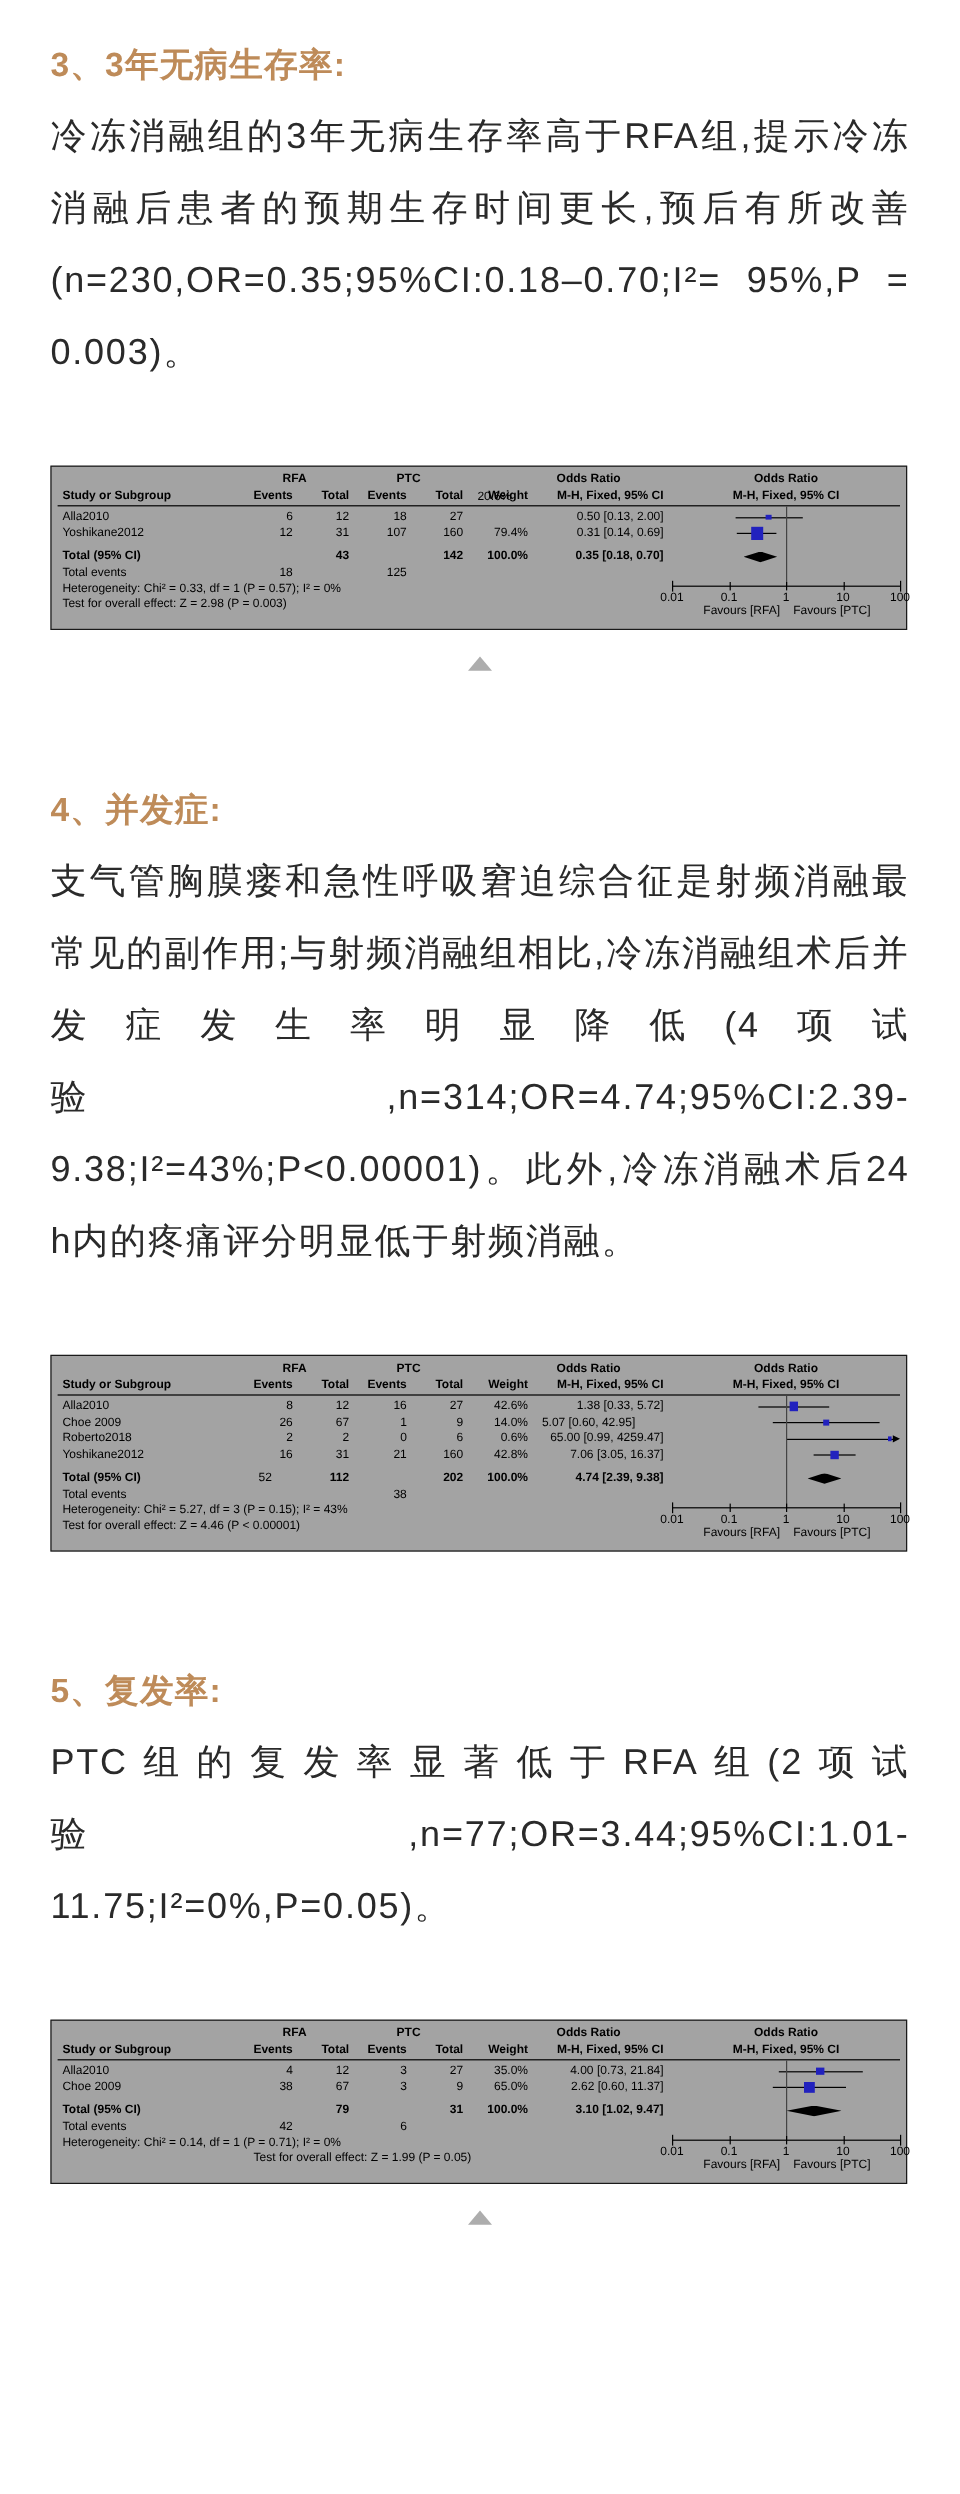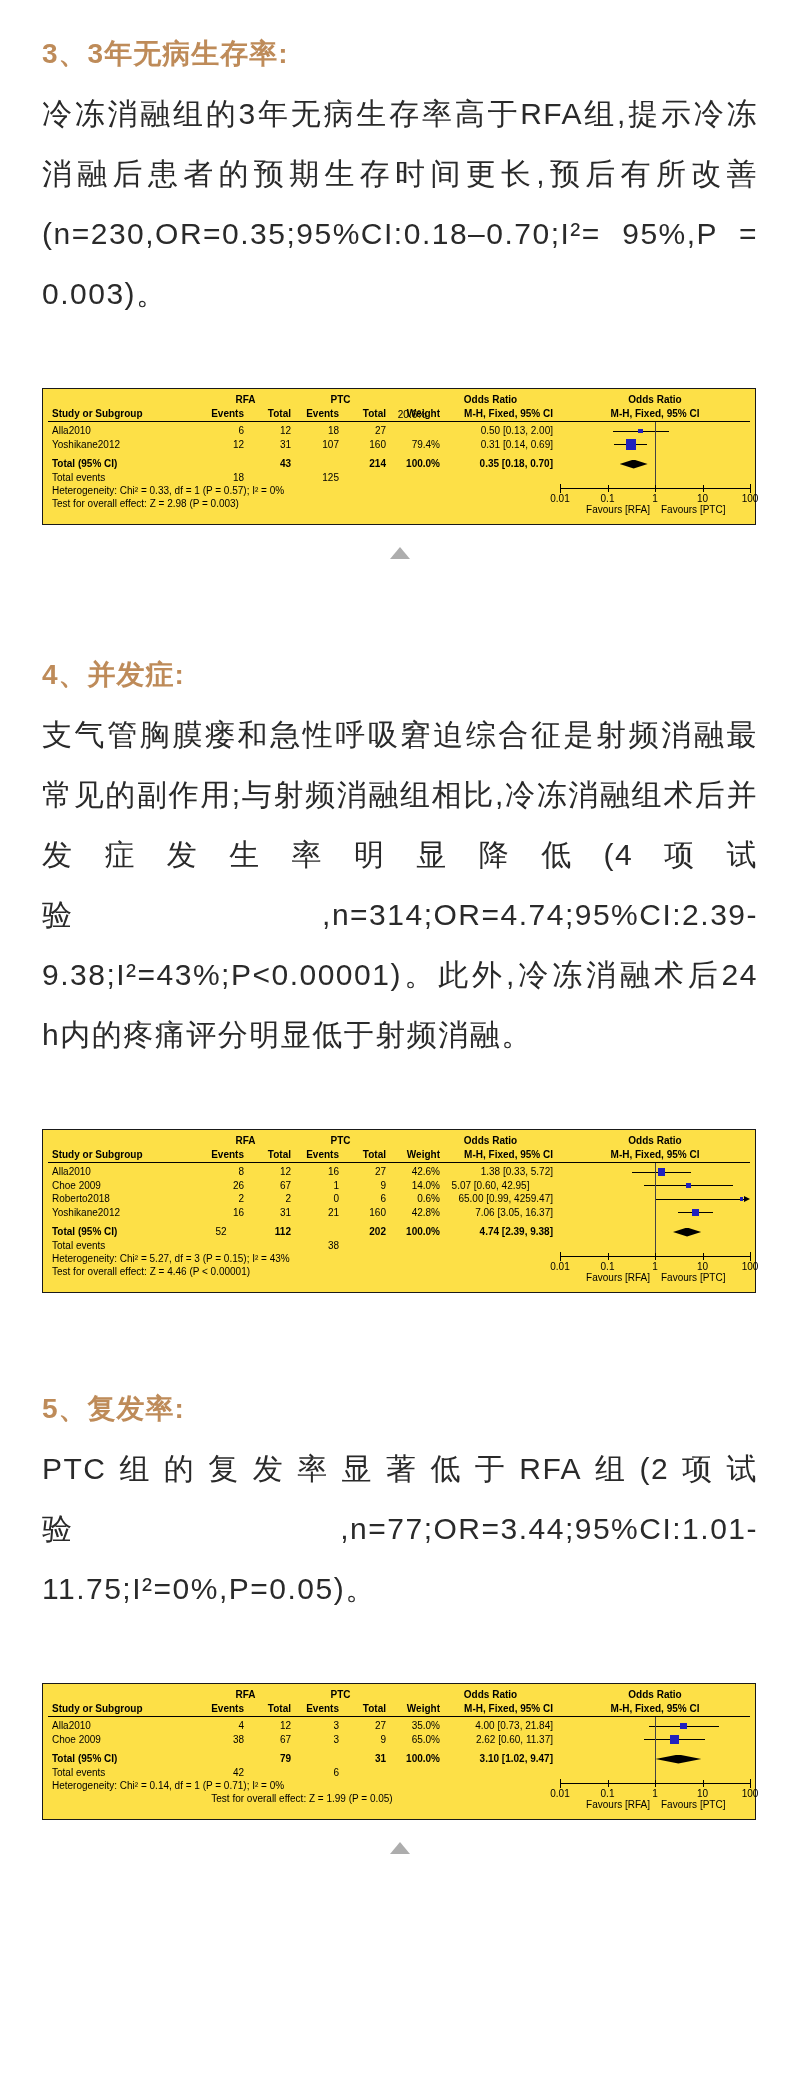--- a/index.html
+++ b/index.html
@@ -2,21 +2,21 @@
 <html style="--accent: #BE8B59;"><head>
 <meta charset="utf-8">
 <style>
   html,body{margin:0;padding:0;background:#ffffff;}
   body{width:800px;font-family:"Liberation Sans","DejaVu Sans",sans-serif;color:#262626;}
   .page{padding:14px 42px 40px 42px;box-sizing:border-box;width:800px;}
   .section{margin:0;}
   h2.heading{font-size:28px;font-weight:700;letter-spacing:1px;color:var(--accent,#BE8B59);margin:96px 0 6px 0;line-height:40px;}
   .section:first-child h2.heading{margin-top:20px;}
   p.para{font-size:30px;line-height:60px;letter-spacing:1.5px;margin:10px 0 0 0;text-align:justify;color:#2a2a2a;font-weight:400;}
-  figure.figure{margin:64px 0 0 0;box-sizing:border-box;width:714px;border:1px solid #1a1a1a;padding:3px 5px;background:#fde047;}
+  figure.figure{margin:64px 0 0 0;box-sizing:border-box;width:714px;border:1px solid #1a1a1a;padding:3px 5px;background:#a3a3a3;}
   .forest{position:relative;width:702px;font-size:10px;color:#000;line-height:13px;}
   .forest span{position:absolute;white-space:nowrap;height:13px;}
   .fb{font-weight:700;}
   .caption-block{margin:22px 0 0 0;text-align:center;}
   .triangle{width:0;height:0;border-left:10px solid transparent;border-right:10px solid transparent;border-bottom:12px solid #adadad;margin:0 auto 10px auto;}
   .caption{color:#828282;font-size:22px;letter-spacing:1.5px;line-height:30px;}
 </style>
 </head>
 <body>
 
@@ -53,21 +53,21 @@
           <span class="" style="left:150px;width:46px;top:45.5px;text-align:right">12</span>
           <span class="" style="left:197px;width:46px;top:45.5px;text-align:right">31</span>
           <span class="" style="left:245px;width:46px;top:45.5px;text-align:right">107</span>
           <span class="" style="left:293px;width:45px;top:45.5px;text-align:right">160</span>
           <span class="" style="left:336px;width:56px;top:45.5px;text-align:right">79.4%</span>
           <span class="" style="left:380px;width:125px;top:45.5px;text-align:right">0.31 [0.14, 0.69]</span>
           <span style="left:566.4410816947163px;width:32.904250115303284px;top:52px;height:1px;background:#000"></span>
           <span style="left:577.568180457128px;top:47.2285px;width:10.543000000000001px;height:10.543000000000001px;background:#2121BE"></span>
           <span class="fb" style="left:4px;width:145px;top:65px;text-align:left">Total (95% CI)</span>
           <span class="fb" style="left:197px;width:46px;top:65px;text-align:right">43</span>
-          <span class="fb" style="left:293px;width:45px;top:65px;text-align:right">214</span>
+          <span class="fb" style="left:293px;width:45px;top:65px;text-align:right">142</span>
           <span class="fb" style="left:336px;width:56px;top:65px;text-align:right">100.0%</span>
           <span class="fb" style="left:380px;width:125px;top:65px;text-align:right">0.35 [0.18, 0.70]</span>
           <span style="left:571.625443992407px;width:28.01671290827028px;top:67.5px;height:9px;background:#000000;clip-path:polygon(0 50%,50% 0,100% 50%,50% 100%)"></span>
           <span class="" style="left:4px;width:145px;top:79px;text-align:left">Total events</span>
           <span class="" style="left:150px;width:46px;top:79px;text-align:right">18</span>
           <span class="" style="left:245px;width:46px;top:79px;text-align:right">125</span>
           <span class="" style="left:4px;width:500px;top:92px;text-align:left">Heterogeneity: Chi² = 0.33, df = 1 (P = 0.57); I² = 0%</span>
           <span class="" style="left:4px;width:500px;top:105px;text-align:left">Test for overall effect: Z = 2.98 (P = 0.003)</span>
           <span style="left:607px;top:30px;width:1px;height:66px;background:#444"></span>
           <span style="left:512px;width:190px;top:96px;height:1px;background:#000"></span>

